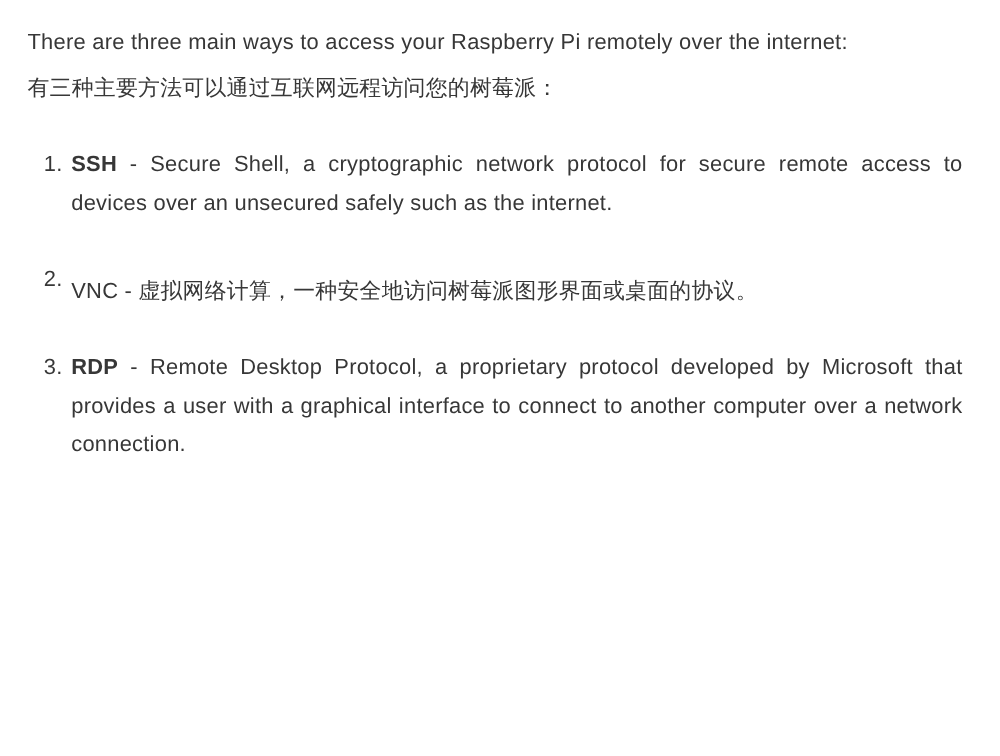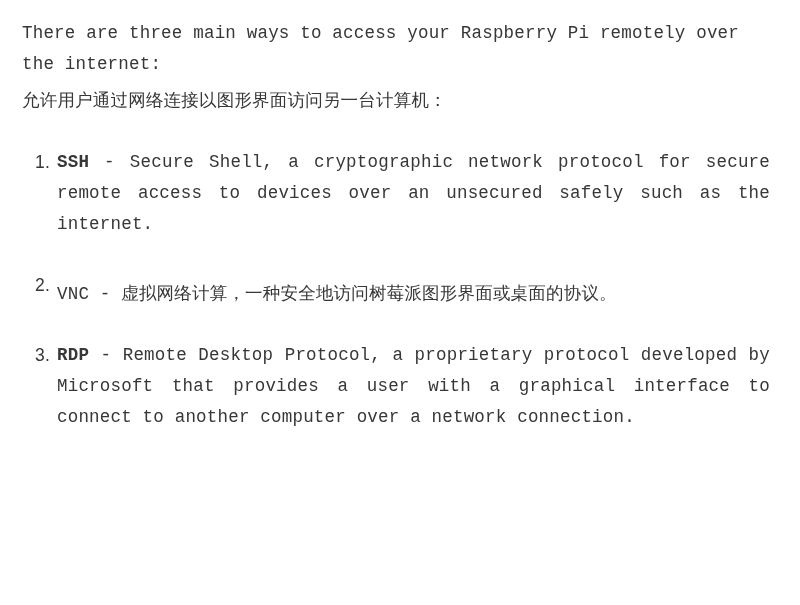--- a/index.html
+++ b/index.html
@@ -12,21 +12,21 @@
   body {
     font-family: "Liberation Sans", "DejaVu Sans", sans-serif;
     font-size: 17.5px;
     line-height: 31px;
     color: #373737;
     letter-spacing: 0.2px;
   }
   .doc {
     padding: 18px 30px 0 22px;
   }
-  p { margin: 0; font-family: Liberation Mono, monospace; }
+  p { margin: 0; }
   .intro-zh { margin-top: 6px; }
   ol.method-list {
     list-style: none;
     margin-top: 30px;
   }
   ol.method-list li {
     display: flex;
     align-items: flex-start;
   }
   ol.method-list li + li { margin-top: 30px; }
@@ -40,21 +40,21 @@
   .para-zh { margin-top: 9px; text-align: justify; }
   .term { font-weight: 700; }
 </style>
 </head>
 <body style="color: rgb(55, 55, 55); background: rgb(255, 255, 255);">
 
 <div class="doc">
 
   <p class="intro-en">There are three main ways to access your Raspberry Pi remotely over the internet:</p>
 
-  <p class="intro-zh">允许用户通过网络连接以图形界面访问另一台计算机：</p>
+  <p class="intro-zh">有三种主要方法可以通过互联网远程访问您的树莓派：</p>
 
   <ol class="method-list">
 
     <li>
       <span class="marker">1.</span>
       <div class="item-body">
         <p class="para-en"><span class="term">SSH</span><span> - Secure Shell, a cryptographic network protocol for secure remote access to devices over an unsecured safely such as the internet.</span></p>
       </div>
     </li>
 

